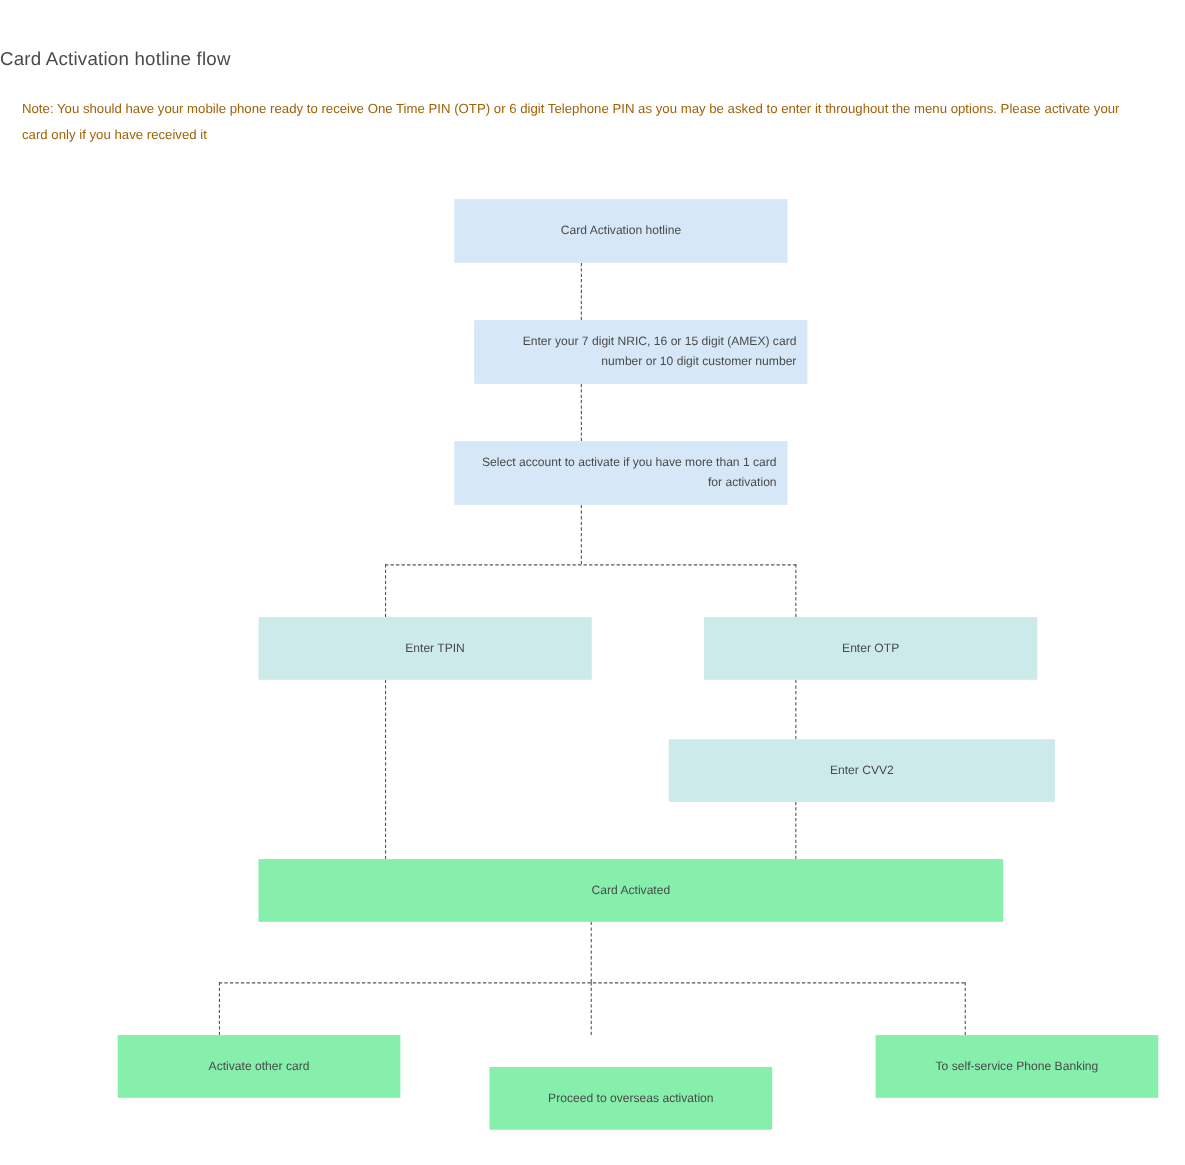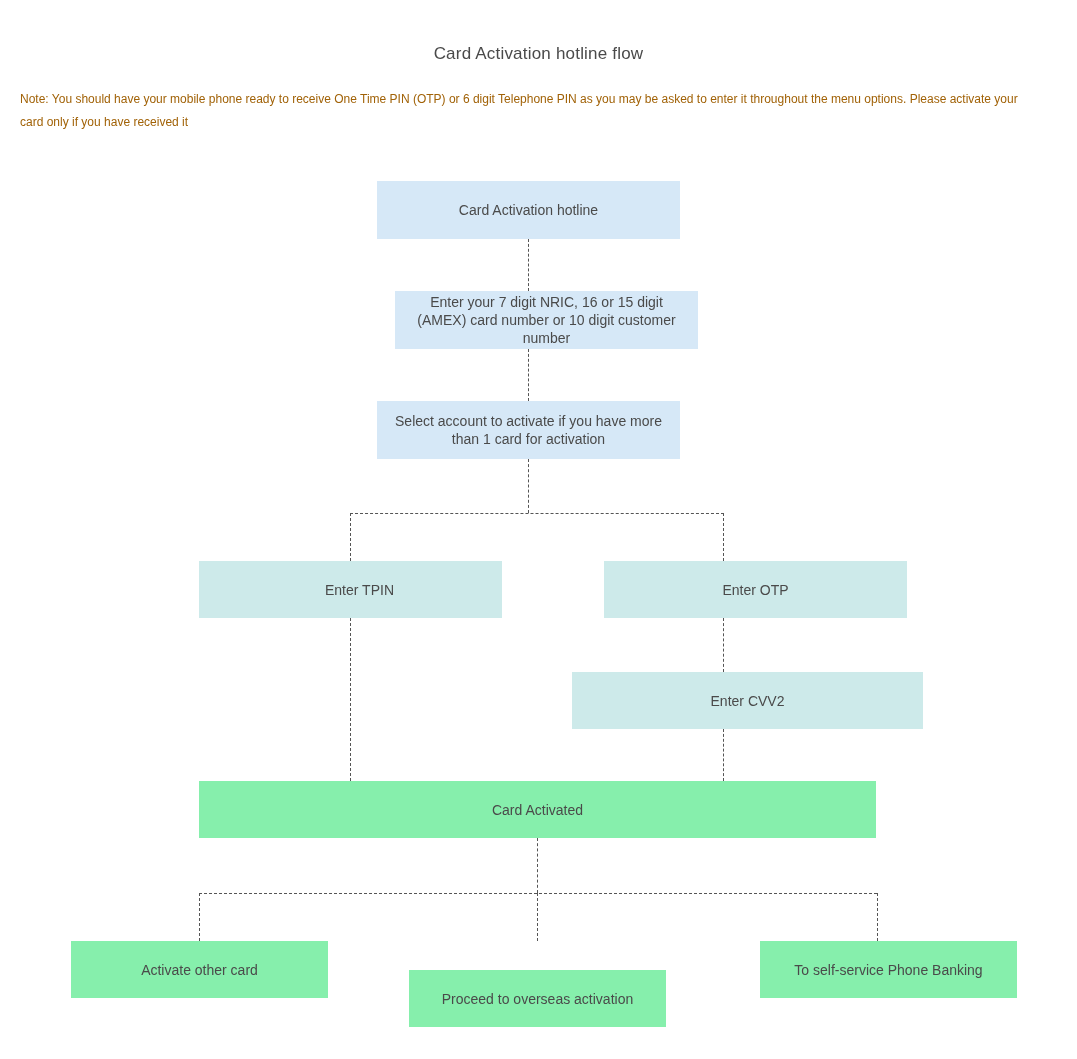--- a/index.html
+++ b/index.html
@@ -14,21 +14,21 @@
     font-family: "Liberation Sans", sans-serif;
     color: #3c3c3c;
     overflow: hidden;
   }
 
   #title {
     position: absolute;
     top: 44px;
     left: 0;
     width: 1077px;
-    text-align: center;
+    text-align: left;
     font-size: 17px;
     color: #4a4a4a;
     letter-spacing: 0.2px;
   }
 
   #note {
     position: absolute;
     top: 88px;
     left: 20px;
     width: 1010px;
@@ -36,25 +36,26 @@
     line-height: 23px;
     color: #a16207;
   }
 
   .node {
     position: absolute;
     box-sizing: border-box;
     display: flex;
     align-items: center;
     justify-content: center;
-    text-align: center;
-    font-size: 14px;
+    text-align: right;
+    font-size: 11px;
     line-height: 18px;
     color: #4a4a4a;
     padding: 4px 10px;
+    margin-left: 36px;
   }
   .node.blue   { background: #d6e8f7; }
   .node.teal   { background: #cdeaea; }
   .node.yellow { background: #86efac; }
 
   .vline {
     position: absolute;
     border-left: 1px dashed #555;
     width: 0;
   }

